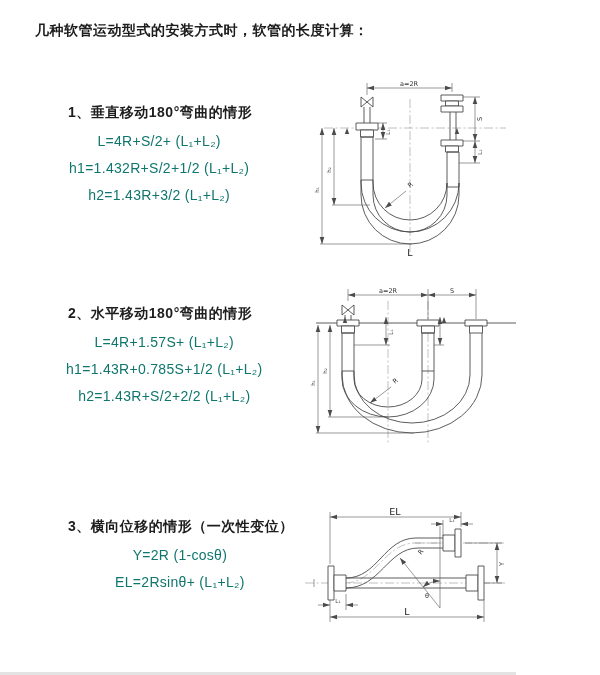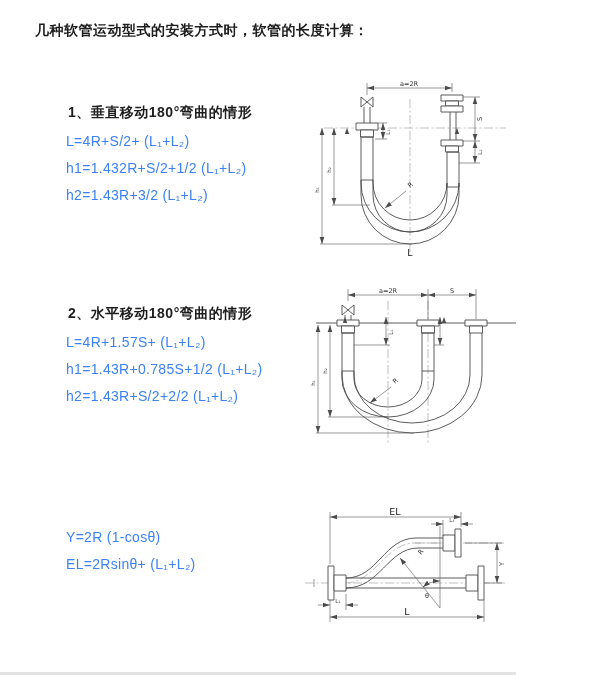--- a/index.html
+++ b/index.html
@@ -2,21 +2,21 @@
 <html><head>
 <meta charset="utf-8">
 <style>
   html,body{margin:0;padding:0;background:#ffffff;}
   body{width:600px;height:675px;font-family:"Liberation Sans","DejaVu Sans",sans-serif;}
   .page{position:relative;width:516px;height:675px;background:#ffffff;overflow:hidden;border-bottom:3px solid #e3e3e3;box-sizing:border-box;}
   .title{position:absolute;left:35px;top:22px;font-size:14px;font-weight:bold;color:#1d1d1d;letter-spacing:.5px;}
   .sec{position:absolute;left:44px;}
   .sec1{top:104px;} .sec2{top:305px;} .sec3{top:518px;}
   .section-heading{font-size:14px;font-weight:bold;color:#1d1d1d;letter-spacing:.5px;margin-left:24px;}
-  .formula{font-size:14px;color:#3b82f6;margin:11px 0 0 22px;letter-spacing:.3px;white-space:nowrap;}
+  .formula{font-size:14px;color:#0f766e;margin:11px 0 0 22px;letter-spacing:.3px;white-space:nowrap;text-align:center;}
   .dg{position:absolute;}
   .dg1{left:312px;top:75px;}
   .dg2{left:308px;top:283px;}
   .dg3{left:300px;top:498px;}
   svg{display:block;}
   svg *{vector-effect:non-scaling-stroke;}
   .ln{stroke:#4b4b4b;stroke-width:.9;fill:none;}
   .thin{stroke:#555;stroke-width:.6;fill:none;}
   .cl{stroke:#8c8c8c;stroke-width:.55;fill:none;stroke-dasharray:9 2.5 2 2.5;}
   .fit{stroke:#4b4b4b;stroke-width:.9;fill:#ffffff;}
@@ -40,20 +40,21 @@
   </section>
 
   <section class="sec sec2">
     <div class="section-heading">2、水平移动180°弯曲的情形</div>
     <div class="formula">L=4R+1.57S+ (L₁+L₂)</div>
     <div class="formula">h1=1.43R+0.785S+1/2 (L₁+L₂)</div>
     <div class="formula">h2=1.43R+S/2+2/2 (L₁+L₂)</div>
   </section>
 
   <section class="sec sec3">
+    <div class="section-heading">3、横向位移的情形（一次性变位）</div>
     <div class="formula">Y=2R (1-cosθ)</div>
     <div class="formula">EL=2Rsinθ+ (L₁+L₂)</div>
   </section>
 
   <svg class="dg dg1" width="252" height="186" viewBox="0 0 252 186">
     <defs>
       <marker id="m1" markerWidth="9" markerHeight="8" refX="7" refY="3" orient="auto-start-reverse" markerUnits="userSpaceOnUse">
         <path d="M0,0.7 L7,3 L0,5.3 Z" class="arrfill"></path>
       </marker>
       <pattern id="hb1" width="3.4" height="3.4" patternUnits="userSpaceOnUse">

